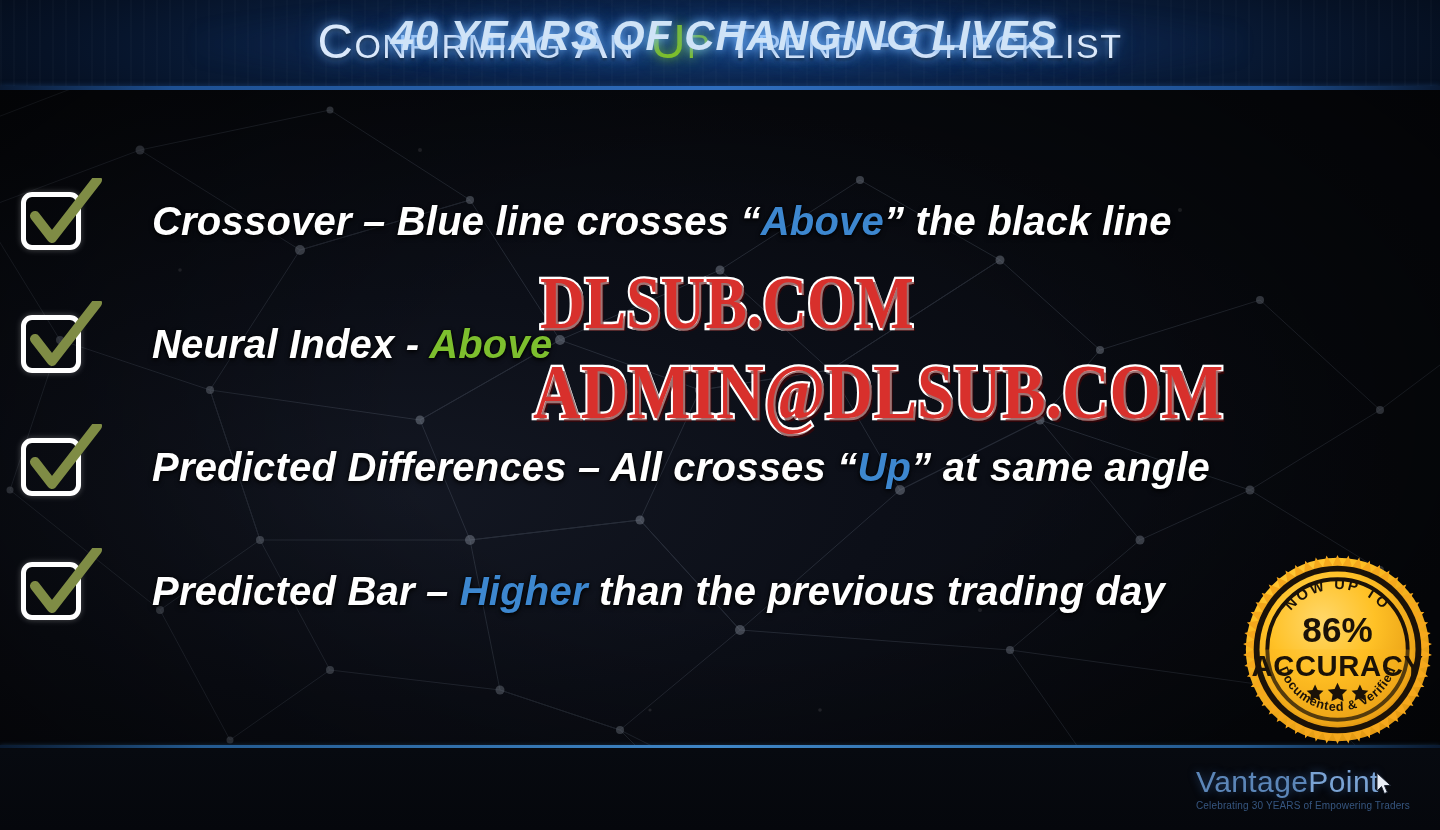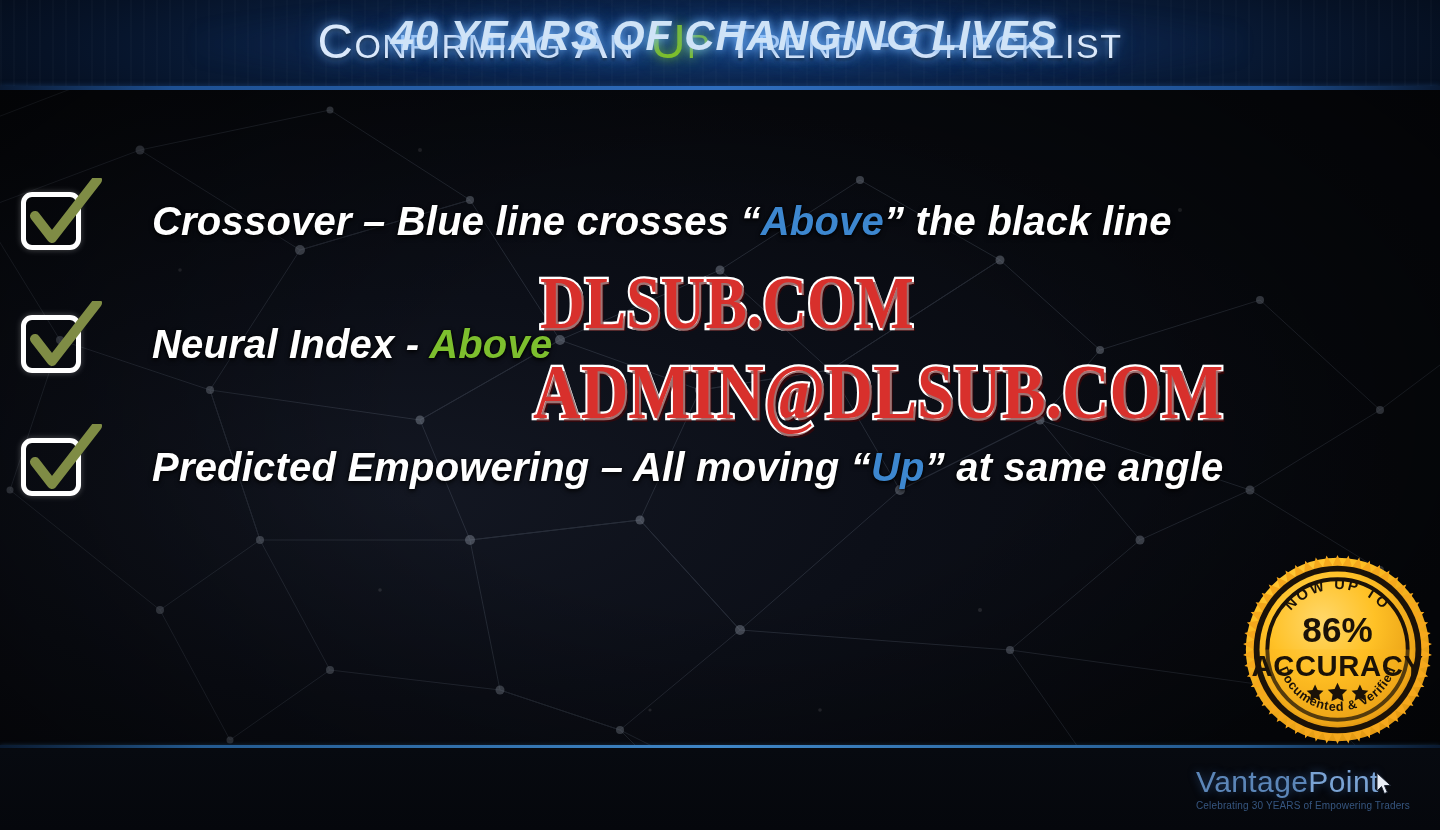--- a/index.html
+++ b/index.html
@@ -279,23 +279,32 @@
       <div class="row-text"><span>Neural Index - </span><span class="green">Above</span><span></span></div>
     </div>
 
     <div class="row row-3">
       <div class="checkbox">
         <div class="box"></div>
         <svg class="tick" viewBox="0 0 84 76">
           <path d="M16 38 L33 60 L78 2" fill="none" stroke="#7f8c45" stroke-width="10" stroke-linecap="round" stroke-linejoin="round"></path>
         </svg>
       </div>
-      <div class="row-text"><span>Predicted Empowering – All moving “</span><span class="blue">Up</span><span>” at same angle</span></div>
+      <div class="row-text"><span>Predicted Differences – All crosses “</span><span class="blue">Up</span><span>” at same angle</span></div>
     </div>
 
+    <div class="row row-4">
+      <div class="checkbox">
+        <div class="box"></div>
+        <svg class="tick" viewBox="0 0 84 76">
+          <path d="M16 38 L33 60 L78 2" fill="none" stroke="#7f8c45" stroke-width="10" stroke-linecap="round" stroke-linejoin="round"></path>
+        </svg>
+      </div>
+      <div class="row-text"><span>Predicted Bar – </span><span class="blue">Higher</span><span> than the previous trading day</span></div>
+    </div>
   </div>
 
   <div class="watermark">
     <div class="wm-line wm-1">DLSUB.COM</div>
     <div class="wm-line wm-2">ADMIN@DLSUB.COM</div>
   </div>
 
   <div class="badge">
     <svg viewBox="0 0 200 200" width="195" height="195">
       <defs>

